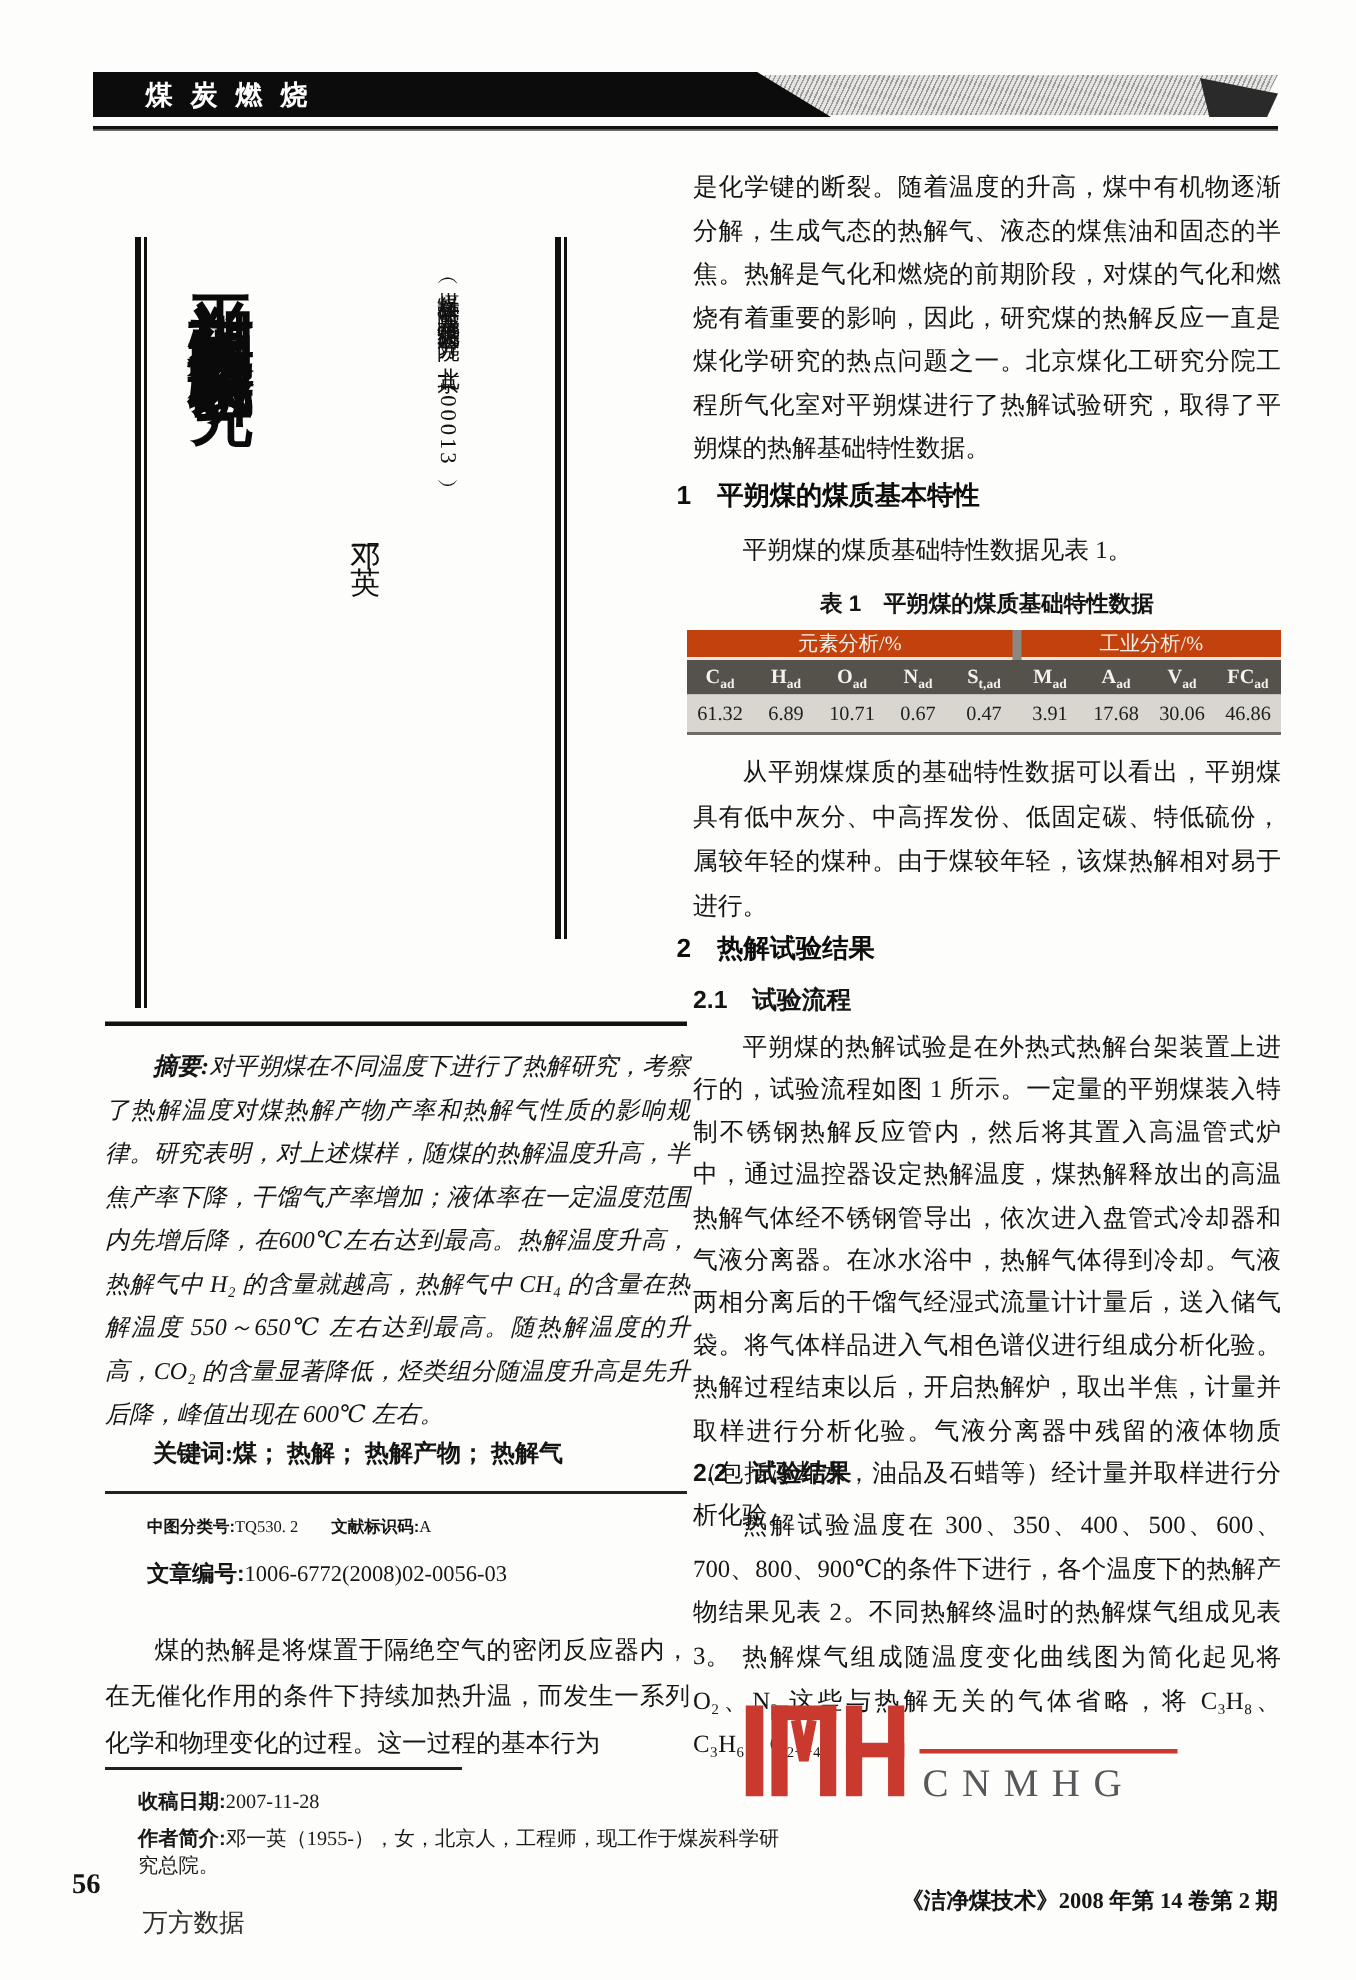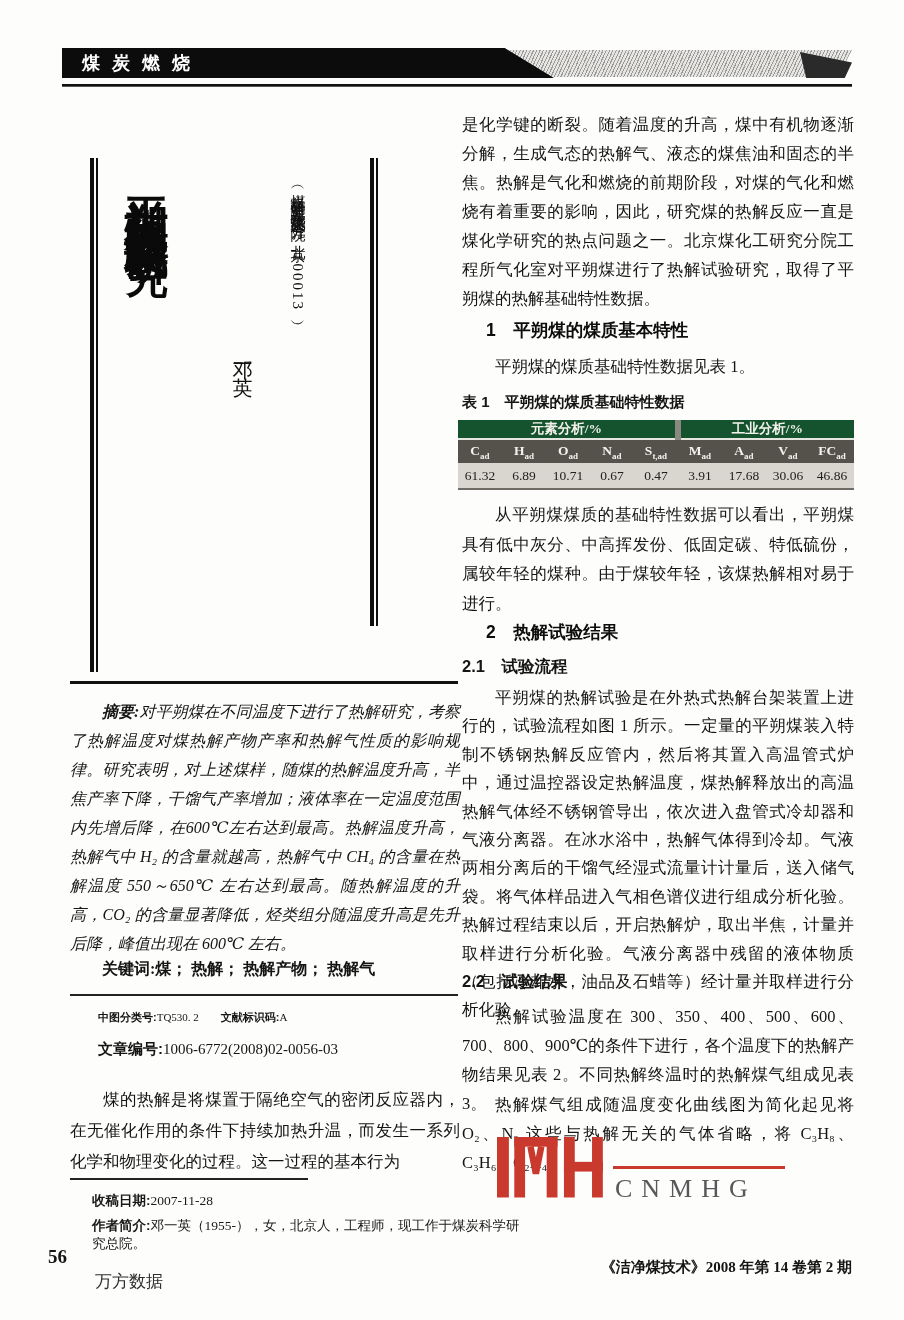--- a/index.html
+++ b/index.html
@@ -15,21 +15,21 @@
     background:repeating-linear-gradient(115deg,#9a9a9a 0 1px,#e7e5e1 1px 3px);
     clip-path:polygon(0 0,100% 0,96% 100%,2% 100%);
   }
   .banner-wedge {
     position:absolute; left:800px; top:52px; width:52px; height:26px;
     background:#2a2a2a; clip-path:polygon(0 0,100% 40%,86% 100%,12% 100%);
   }
   .banner-black {
     position:absolute; left:62px; top:48px; width:492px; height:30px;
     background:#0c0c0c; clip-path:polygon(0 0,90% 0,100% 100%,0 100%);
-    display:flex; align-items:center;
+    display:flex; align-items:center;padding-left:15px;
   }
   .banner-black span {
     color:#fff; font-size:18px; font-weight:bold; letter-spacing:12px;
     padding-left:20px; font-family:"Liberation Sans",sans-serif;
   }
   .header-rule { position:absolute; left:62px; top:84px; width:790px; height:3px; background:#111;
     border-bottom:1px solid #555; }
   .title-block { position:absolute; left:70px; top:130px; width:388px; height:552px; }
   .vrule { position:absolute; width:8px; border-left:4px solid #101010; border-right:2px solid #101010; }
   .vrule-left  { left:20px; top:28px; height:514px; }
@@ -65,37 +65,37 @@
     position:absolute; left:70px; top:1084px; width:390px;
     font-size:16.5px; line-height:31px; text-align:justify; text-indent:2em;
   }
   .fn-rule { position:absolute; left:70px; top:1178px; width:238px; height:2px; background:#222; }
   .fn { position:absolute; left:92px; width:430px; font-size:13.5px; color:#191919; }
   .fn1 { top:1192px; } .fn2 { top:1217px; }
   
   .rp { position:absolute; left:462px; width:392px; font-size:16.5px; line-height:29px; text-align:justify; }
   .indent { text-indent:2em; }
   .r-intro { top:110px; }
-  .h-sec { position:absolute; left:486px; width:392px; font-weight:bold; font-size:17.5px;
+  .h-sec { position:absolute; left:451px; width:392px; font-weight:bold; font-size:17.5px;
     font-family:"Liberation Sans","DejaVu Sans",sans-serif; color:#0d0d0d; }
   .h1 { top:318px; } .h2 { top:620px; }
   .h-sub { position:absolute; left:462px; width:392px; font-weight:bold; font-size:16.5px;
     font-family:"Liberation Sans","DejaVu Sans",sans-serif; }
   .h21 { top:656px; } .h22 { top:971px; }
   .r-p1 { top:352px; } .r-after-table { top:500px; line-height:29.5px; }
   .r-p21 { top:684px; line-height:28.4px; }
   .r-p22a { top:1002px; line-height:29px; }
   .r-p22b { top:1090px; line-height:29px; }
   
-  .tbl-caption { position:absolute; left:462px; top:393px; width:392px; 
+  .tbl-caption { position:absolute; left:462px; top:393px; width:392px; text-align:center;
     font-weight:bold; font-size:15px; font-family:"Liberation Sans",sans-serif; }
   table.t1 { position:absolute; left:458px; top:420px; width:396px; border-collapse:collapse;
     font-size:13.5px; table-layout:fixed; }
   table.t1 th, table.t1 td { text-align:center; padding:0; }
-  table.t1 .grp { background:#14532d; color:#f4f2ec; height:16px; font-weight:bold;
+  table.t1 .grp { background:#c2410c; color:#f4f2ec; height:16px; font-weight:normal;
     border-bottom:2px solid #e8e6e0; }
   table.t1 .grp2 { border-left:6px solid #8b8882; }
   table.t1 .sym { background:#55524c; color:#f4f2ec; height:24px; font-weight:bold; }
   table.t1 .sym sub { font-size:9px; }
   table.t1 td { background:#d9d6cf; color:#20201e; height:26px; border-bottom:2px solid #6f6c66; }
   
   .wm { position:absolute; left:497px; top:1124px; width:320px; height:90px; }
   .wm-logo { position:absolute; left:0; top:4px; }
   .wm-cn { position:absolute; left:116px; top:6px; font-size:29px; letter-spacing:3px; color:#3f3f3f;
     font-family:"Liberation Sans","DejaVu Sans",sans-serif; }

